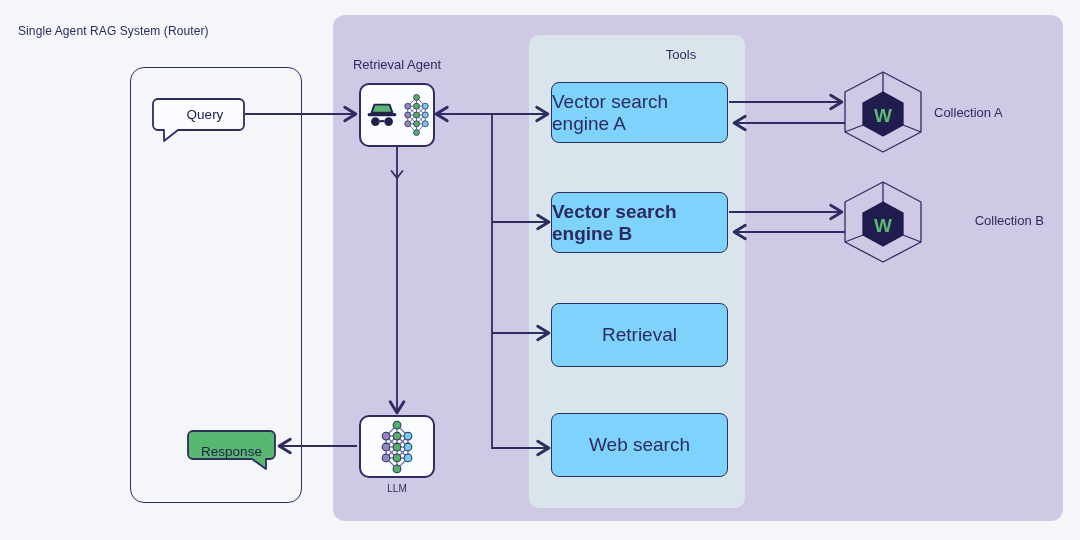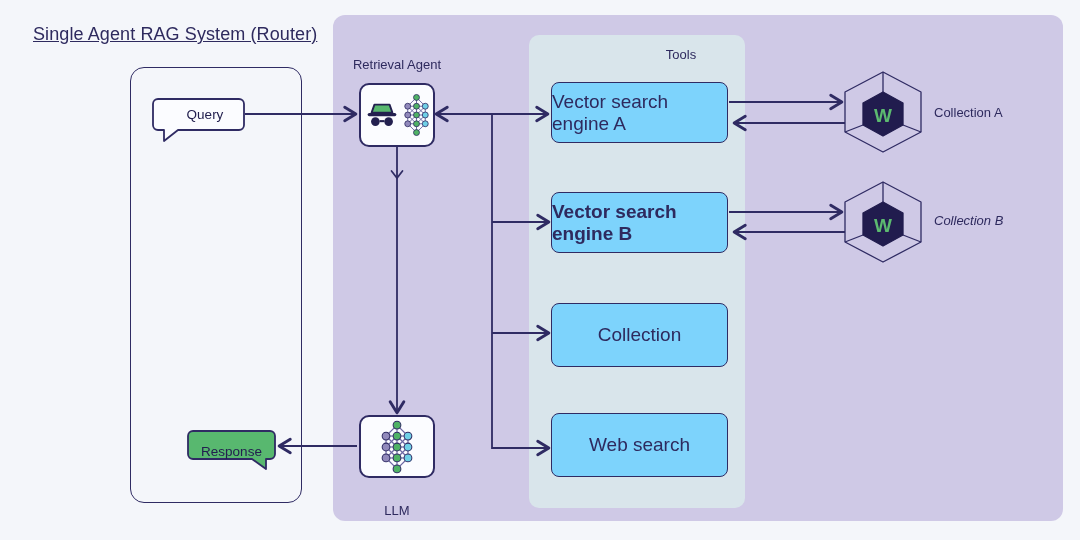--- a/index.html
+++ b/index.html
@@ -18,29 +18,29 @@
   .region-tools {
     left:529px; top:35px; width:216px; height:473px;
     background:#d9e5eb; border-radius:10px;
   }
   .outer-client-box {
     left:130px; top:67px; width:172px; height:436px;
     border:1.6px solid #2f2b63; border-radius:14px;
     background:transparent;
   }
   .diagram-title {
-    left:33px; top:24px; font-size:18px; font-weight:500;
-    color:#2e2a5e; letter-spacing:0.1px;text-decoration:underline;
+    left:18px; top:24px; font-size:12px; font-weight:500;
+    color:#2e2a5e; letter-spacing:0.1px;
   }
   .node-label { font-size:13px; color:#2e2a5e; text-align:center; }
   .lbl-agent  { left:337px; top:57px; width:120px; }
-  .lbl-llm    { left:357px; top:483px; width:80px; font-size:13px;margin-top:20px; }
+  .lbl-llm    { left:357px; top:483px; width:80px; font-size:10px; }
   .lbl-tools  { left:529px; top:47px; width:216px;margin-left:44px; }
   .lbl-coll-a { left:934px; top:105px; width:110px; text-align:left; }
-  .lbl-coll-b { left:934px; top:213px; width:110px; text-align:left;font-style:italic; }
+  .lbl-coll-b { left:934px; top:213px; width:110px; text-align:right; }
   .white-node {
     background:#fbfcff; border:2px solid #2f2b63; border-radius:10px;
     display:flex; align-items:center; justify-content:center;
   }
   .agent-box { left:359px; top:83px;  width:76px; height:64px; gap:4px; }
   .llm-box   { left:359px; top:415px; width:76px; height:63px; }
   .tool-box {
     left:551px; width:177px;
     background:#7dd3fc; border:1.6px solid #2f2b63; border-radius:8px;
     display:flex; align-items:center; justify-content:center;
@@ -220,19 +220,19 @@
           <circle cx="13" cy="13" r="4.6" fill="#6fd0e6"></circle>
         <circle cx="0" cy="26" r="4.6" fill="#4fb265"></circle>
       </g>
     </svg>
   </div>
   <div class="abs node-label lbl-llm">LLM</div>
 
   <div class="abs node-label lbl-tools">Tools</div>
   <div class="abs tool-box tool-a">Vector search engine A</div>
   <div class="abs tool-box tool-b">Vector search engine B</div>
-  <div class="abs tool-box tool-c">Collection</div>
+  <div class="abs tool-box tool-c">Retrieval</div>
   <div class="abs tool-box tool-d">Web search</div>
 
   <div class="abs node-label lbl-coll-a">Collection A</div>
   <div class="abs node-label lbl-coll-b">Collection B</div>
 
 </div>
 
 </body></html>

